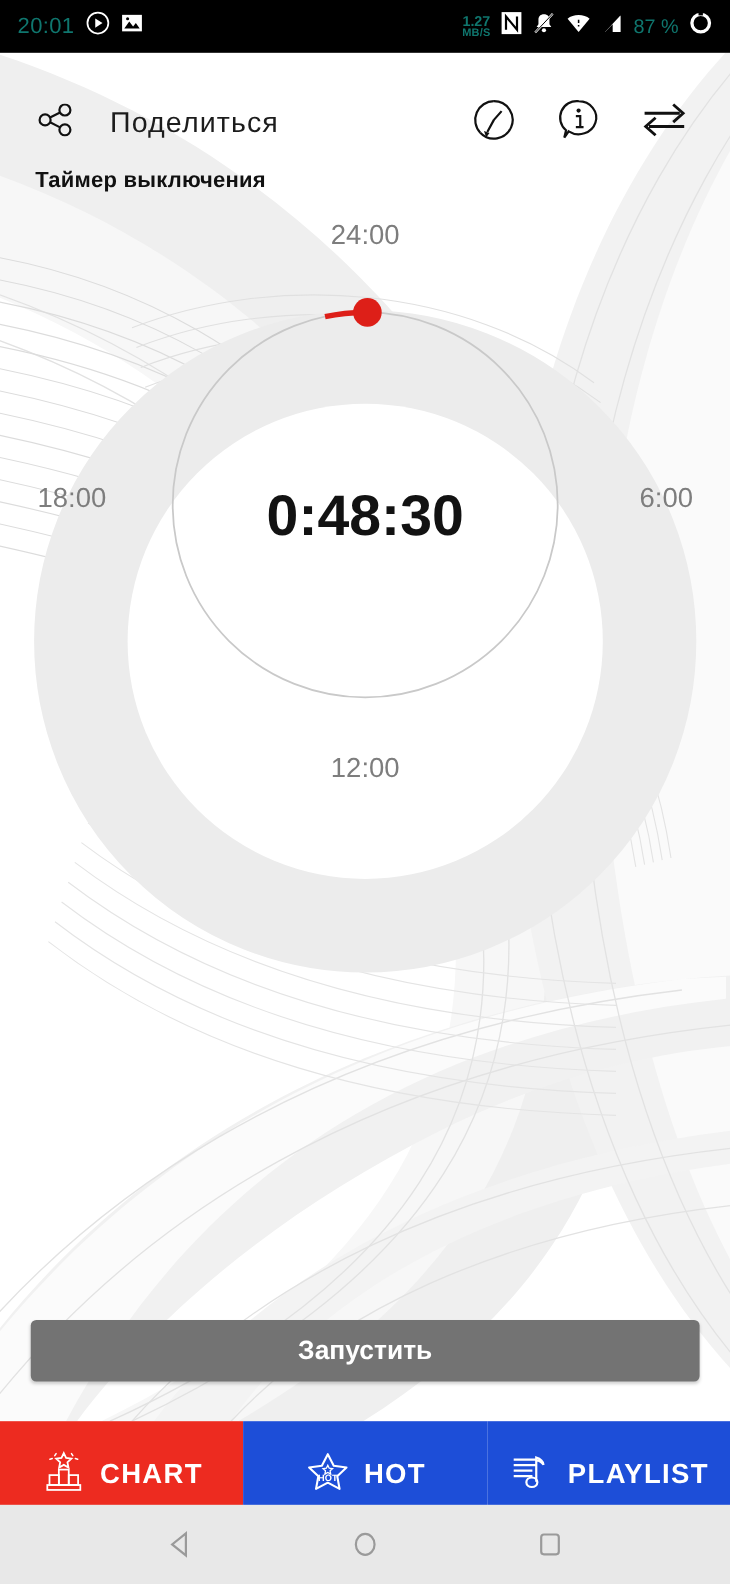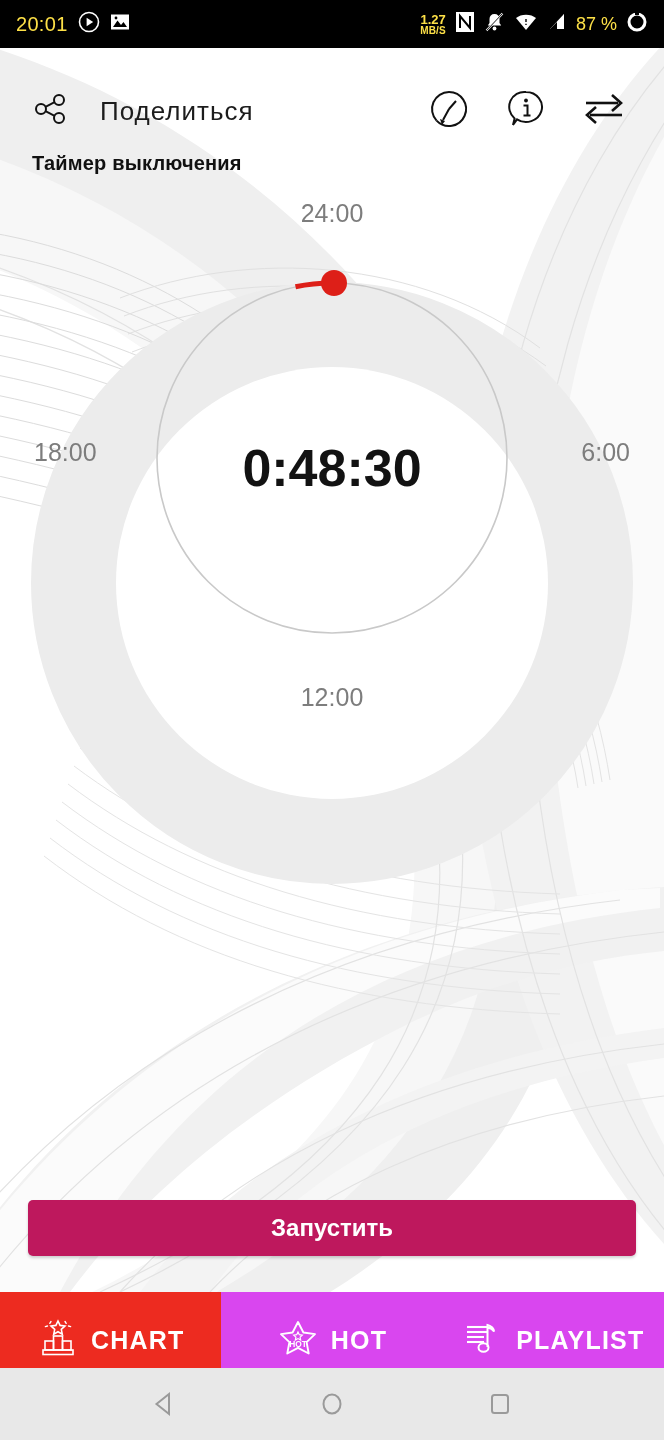--- a/index.html
+++ b/index.html
@@ -6,21 +6,21 @@
   html,body { width:664px; height:1440px; }
   body {
     font-family:"Liberation Sans", sans-serif;
     background:#ffffff;
     overflow:hidden;
     position:relative;
   }
 
   
   .statusbar{
-    height:48px; background:#000; color:#fde047;
+    height:48px; background:#000; color:#0f766e;
     display:flex; align-items:center; justify-content:space-between;
     padding:0 16px; font-size:19px; position:relative; z-index:50;
   }
   .sb-left{ display:flex; align-items:center; gap:10px; }
   .sb-right{ display:flex; align-items:center; gap:9px; }
   .sb-time{ font-size:20px; letter-spacing:.3px; }
   .sb-speed{ display:flex; flex-direction:column; align-items:center; line-height:1; }
   .sb-speed .v{ font-size:13px; font-weight:bold; }
   .sb-speed .u{ font-size:10px; font-weight:bold; letter-spacing:.2px; }
   .sb-batt{ font-size:18px; }
@@ -62,33 +62,33 @@
 
   .hint{
     padding:8px 30px 0 32px; font-size:22px; color:#8a8a8a;
     line-height:1.35; max-width:580px;
   }
 
   
   .cta-wrap{ position:absolute; left:0; bottom:36px; width:664px; padding:0 28px; }
   .cta{
     width:100%; height:56px; border:none; border-radius:5px;
-    background:#be185d; color:#fff; font-size:24px; font-weight:bold;
+    background:#737373; color:#fff; font-size:24px; font-weight:bold;
     font-family:"Liberation Sans", sans-serif; cursor:pointer;
     box-shadow:0 2px 3px rgba(0,0,0,.18);
   }
 
   
   .tabbar{
     position:absolute; left:0; top:1292px; width:664px; height:96px;
     display:flex; z-index:40;
   }
   .tab{
     flex:1; display:flex; align-items:center; justify-content:center; gap:12px;
-    background:#d946ef; color:#fff; cursor:pointer;
+    background:#1d4ed8; color:#fff; cursor:pointer;
   }
   .tab.active{ background:#ED2B20; }
   .tab-label{ font-size:25px; font-weight:bold; letter-spacing:1.2px; }
 
   
   .navbar{
     position:absolute; left:0; top:1368px; width:664px; height:72px;
     background:#e8e8e8; display:flex; align-items:center; justify-content:center;
     gap:120px; z-index:40;
   }

